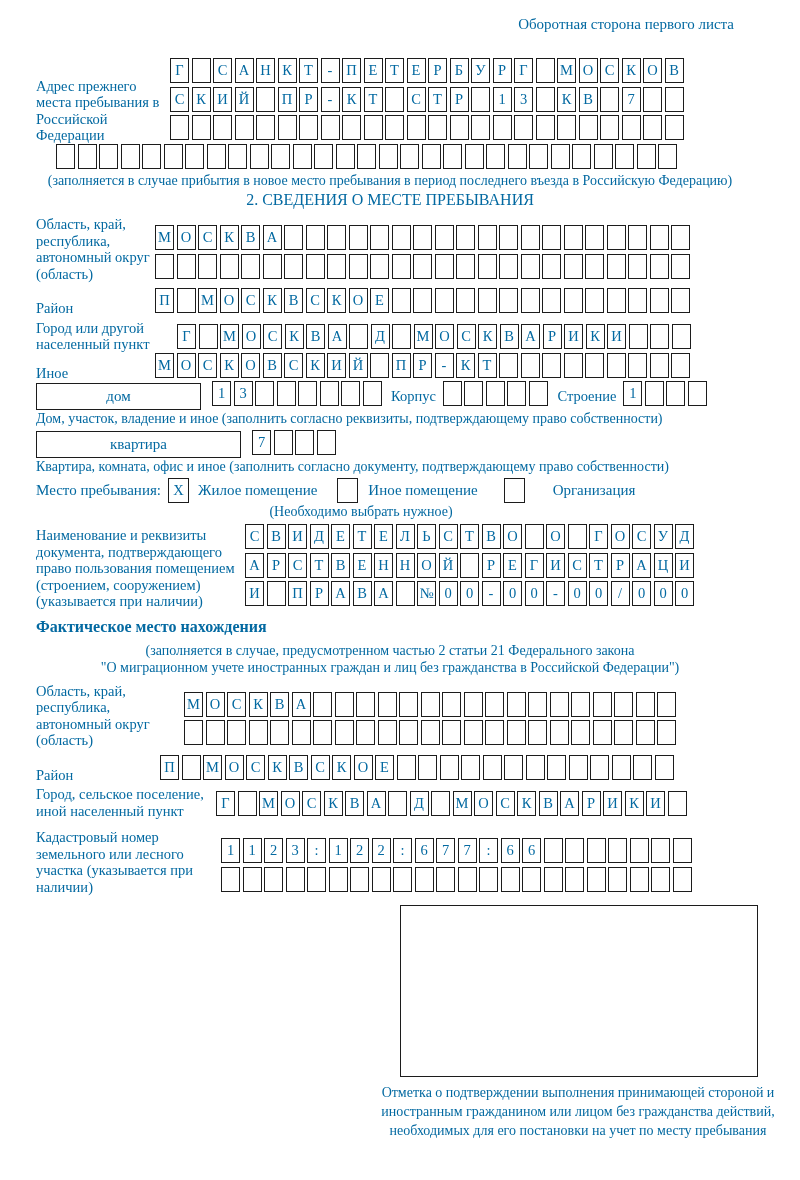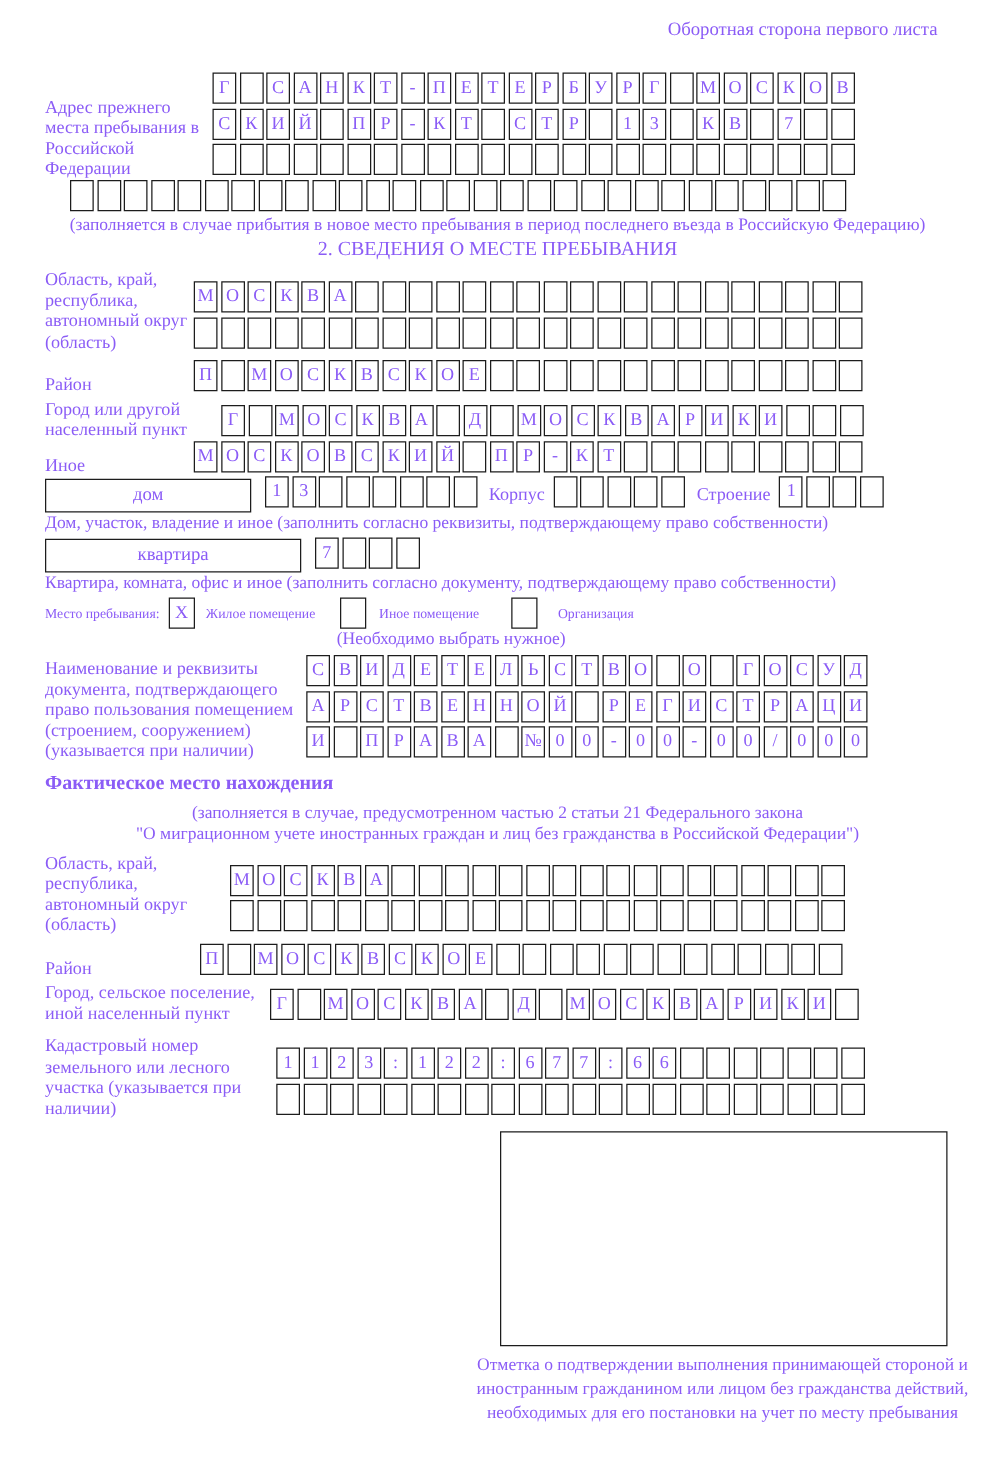--- a/index.html
+++ b/index.html
@@ -1,20 +1,20 @@
 <!DOCTYPE html>
 <html><head>
 <meta charset="utf-8">
 <style>
   *{box-sizing:border-box;margin:0;padding:0}
   html,body{background:#ffffff}
   .page{
     width:800px;height:1180px;background:#fff;overflow:hidden;position:relative;
-    font-family:"Liberation Serif","DejaVu Serif",serif;color:#8b5cf6;
-    padding:16px 40px 0 36px;
+    font-family:"Liberation Serif","DejaVu Serif",serif;color:#0369a1;
+    padding:16px 56px 0 36px;
   }
   .hdr{text-align:right;font-size:15px;margin-right:10px;margin-bottom:25px}
   .frow{display:flex;align-items:flex-end}
   .flabel{font-size:14.5px;line-height:16.5px;flex:none;padding-top:3px}
   .w134{width:134px}.w119{width:119px}.w141{width:141px}.w209{width:209px}
   .w148{width:148px}.w124{width:124px}.w180{width:180px}.w185{width:185px}
   .grid{display:flex;flex:none;margin-bottom:3.5px}
   .cell{
     flex:none;width:19px;height:25px;border:1.5px solid #1c1c1c;margin-right:2.5px;
     display:flex;align-items:center;justify-content:center;
@@ -26,21 +26,21 @@
   .fact-title{font-size:16px;font-weight:bold;margin:8px 0 6px 0}
   .mb6{margin-bottom:6px}.mb4{margin-bottom:4px}.mb8{margin-bottom:8px}.mb2{margin-bottom:2px}
   .wide-box{
     flex:none;border:1.5px solid #1c1c1c;height:27px;display:flex;align-items:center;
     justify-content:center;font-size:15px;margin-right:11px;
   }
   .dom-box{width:165px}
   .kv-box{width:205px}
   .inline-lbl{font-size:14.5px;line-height:27px;flex:none;padding:0 7px}
   .mesto{display:flex;align-items:center;margin-top:3px}
-  .mesto .txt{font-size:11px;flex:none}
+  .mesto .txt{font-size:15px;flex:none}
   .checkbox{
     flex:none;width:21px;height:25px;border:1.5px solid #1c1c1c;display:flex;
     align-items:center;justify-content:center;font-size:14.5px;
   }
   .gcol{display:flex;flex-direction:column}
   .mt18{margin-top:19px}
   .full{margin-left:20px}
   .stamp-box{
     width:358px;height:172px;border:1.5px solid #1c1c1c;margin-left:364px;margin-top:10px;
   }
@@ -364,21 +364,21 @@
   </div>
   <div class="note">Квартира, комната, офис и иное (заполнить согласно документу, подтверждающему право собственности)</div>
 
   <div class="mesto">
     <span class="txt">Место пребывания:</span>
     <span class="checkbox" style="margin-left:7px">X</span>
     <span class="txt" style="margin-left:9px">Жилое помещение</span>
     <span class="checkbox" style="margin-left:20px"></span>
     <span class="txt" style="margin-left:10px">Иное помещение</span>
     <span class="checkbox" style="margin-left:26px"></span>
-    <span class="txt" style="margin-left:16px">Организация</span>
+    <span class="txt" style="margin-left:28px">Организация</span>
   </div>
   <div class="note mb4" style="width:650px;text-align:center">(Необходимо выбрать нужное)</div>
 
   <div class="frow mb8">
     <div class="flabel w209">Наименование и реквизиты документа, подтверждающего право пользования помещением (строением, сооружением) (указывается при наличии)</div>
     <div class="gcol">
       <div class="grid">
           <span class="cell">С</span>
           <span class="cell">В</span>
           <span class="cell">И</span>

